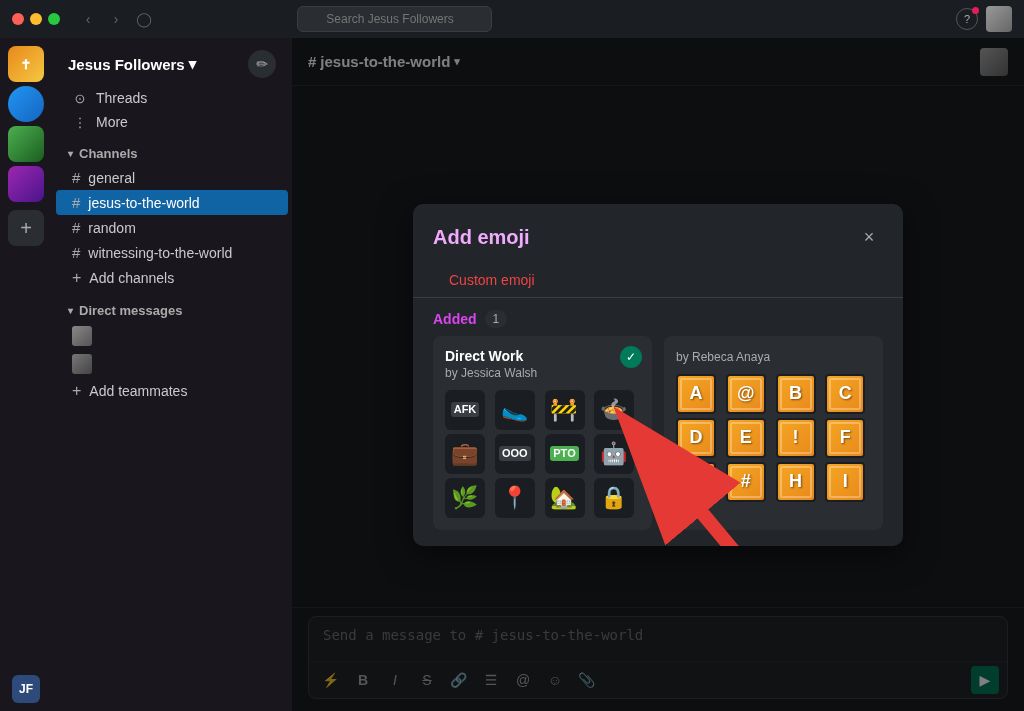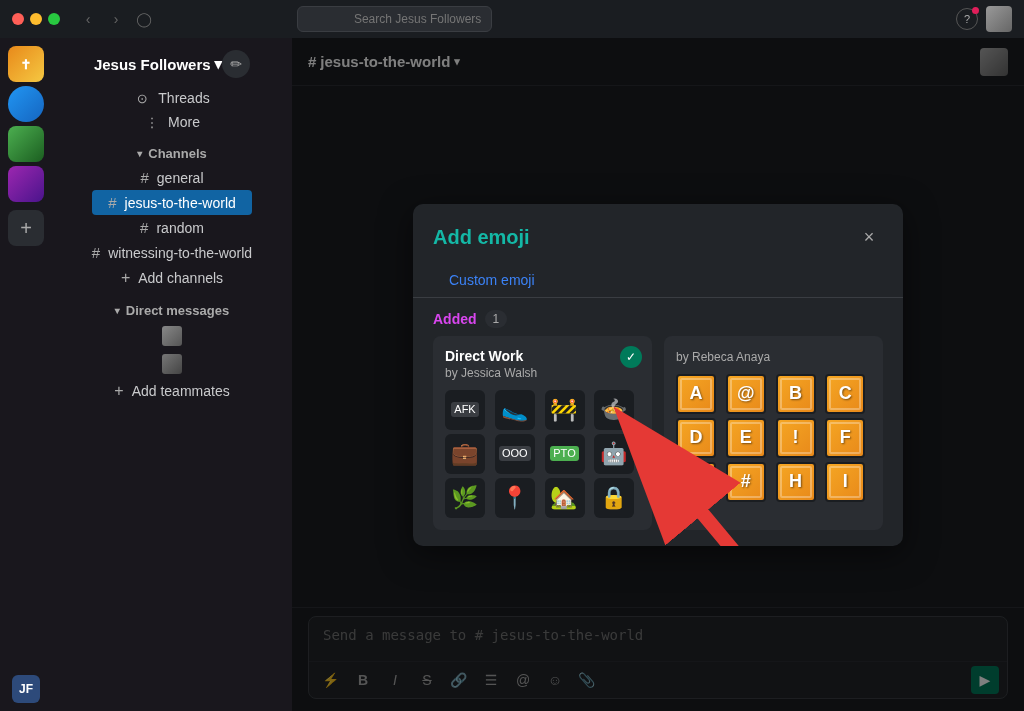--- a/index.html
+++ b/index.html
@@ -60,21 +60,20 @@
       max-width: 400px;
       height: 26px;
       background: #2a2d32;
       border-radius: 6px;
       border: 1px solid #3a3d42;
       color: #9a9b9c;
       font-size: 12px;
       padding: 0 10px 0 28px;
       outline: none;
       position: relative;
-      text-align: right;
     }
     .search-wrapper {
       position: relative;
       flex: 1;
       max-width: 400px;
       margin: 0 auto;
     }
     .search-icon-inline {
       position: absolute;
       left: 8px;
@@ -167,21 +166,20 @@
     }
 
     
     .channel-sidebar {
       width: 240px;
       background: #19171d;
       display: flex;
       flex-direction: column;
       flex-shrink: 0;
       overflow-y: auto;
-      align-items: center;
     }
     .sidebar-header {
       padding: 12px 16px 8px;
       display: flex;
       align-items: center;
       justify-content: space-between;
     }
     .workspace-name {
       font-weight: 700;
       font-size: 15px;
@@ -376,21 +374,21 @@
     }
     .modal-header {
       padding: 20px 20px 0;
       display: flex;
       align-items: center;
       justify-content: space-between;
     }
     .modal-title {
       font-size: 20px;
       font-weight: 700;
-      color: #14b8a6;
+      color: #f0abfc;
     }
     .modal-close {
       width: 28px;
       height: 28px;
       border-radius: 4px;
       background: transparent;
       border: none;
       color: #aaa;
       font-size: 18px;
       cursor: pointer;
@@ -401,21 +399,21 @@
 
     .modal-tabs {
       display: flex;
       padding: 12px 20px 0;
       border-bottom: 1px solid #3a3d42;
       gap: 0;
     }
     .modal-tab {
       padding: 8px 16px;
       font-size: 14px;
-      color: #3b82f6;
+      color: #ef4444;
       cursor: pointer;
       border-bottom: 2px solid transparent;
       margin-bottom: -1px;
     }
     .modal-tab.active {
       color: #fff;
       border-bottom-color: #007a5a;
     }
 
     .modal-filter {
@@ -495,21 +493,21 @@
       background: #1a1d21;
       display: flex;
       align-items: center;
       justify-content: center;
       font-size: 22px;
       overflow: hidden;
       position: relative;
     }
     .emoji-text {
       font-size: 11px;
-      font-weight: 400;
+      font-weight: 700;
       color: #fff;
       background: #3a3d42;
       padding: 2px 3px;
       border-radius: 3px;
       line-height: 1;
     }
 
     
     .alpha-emoji {
       width: 40px;

